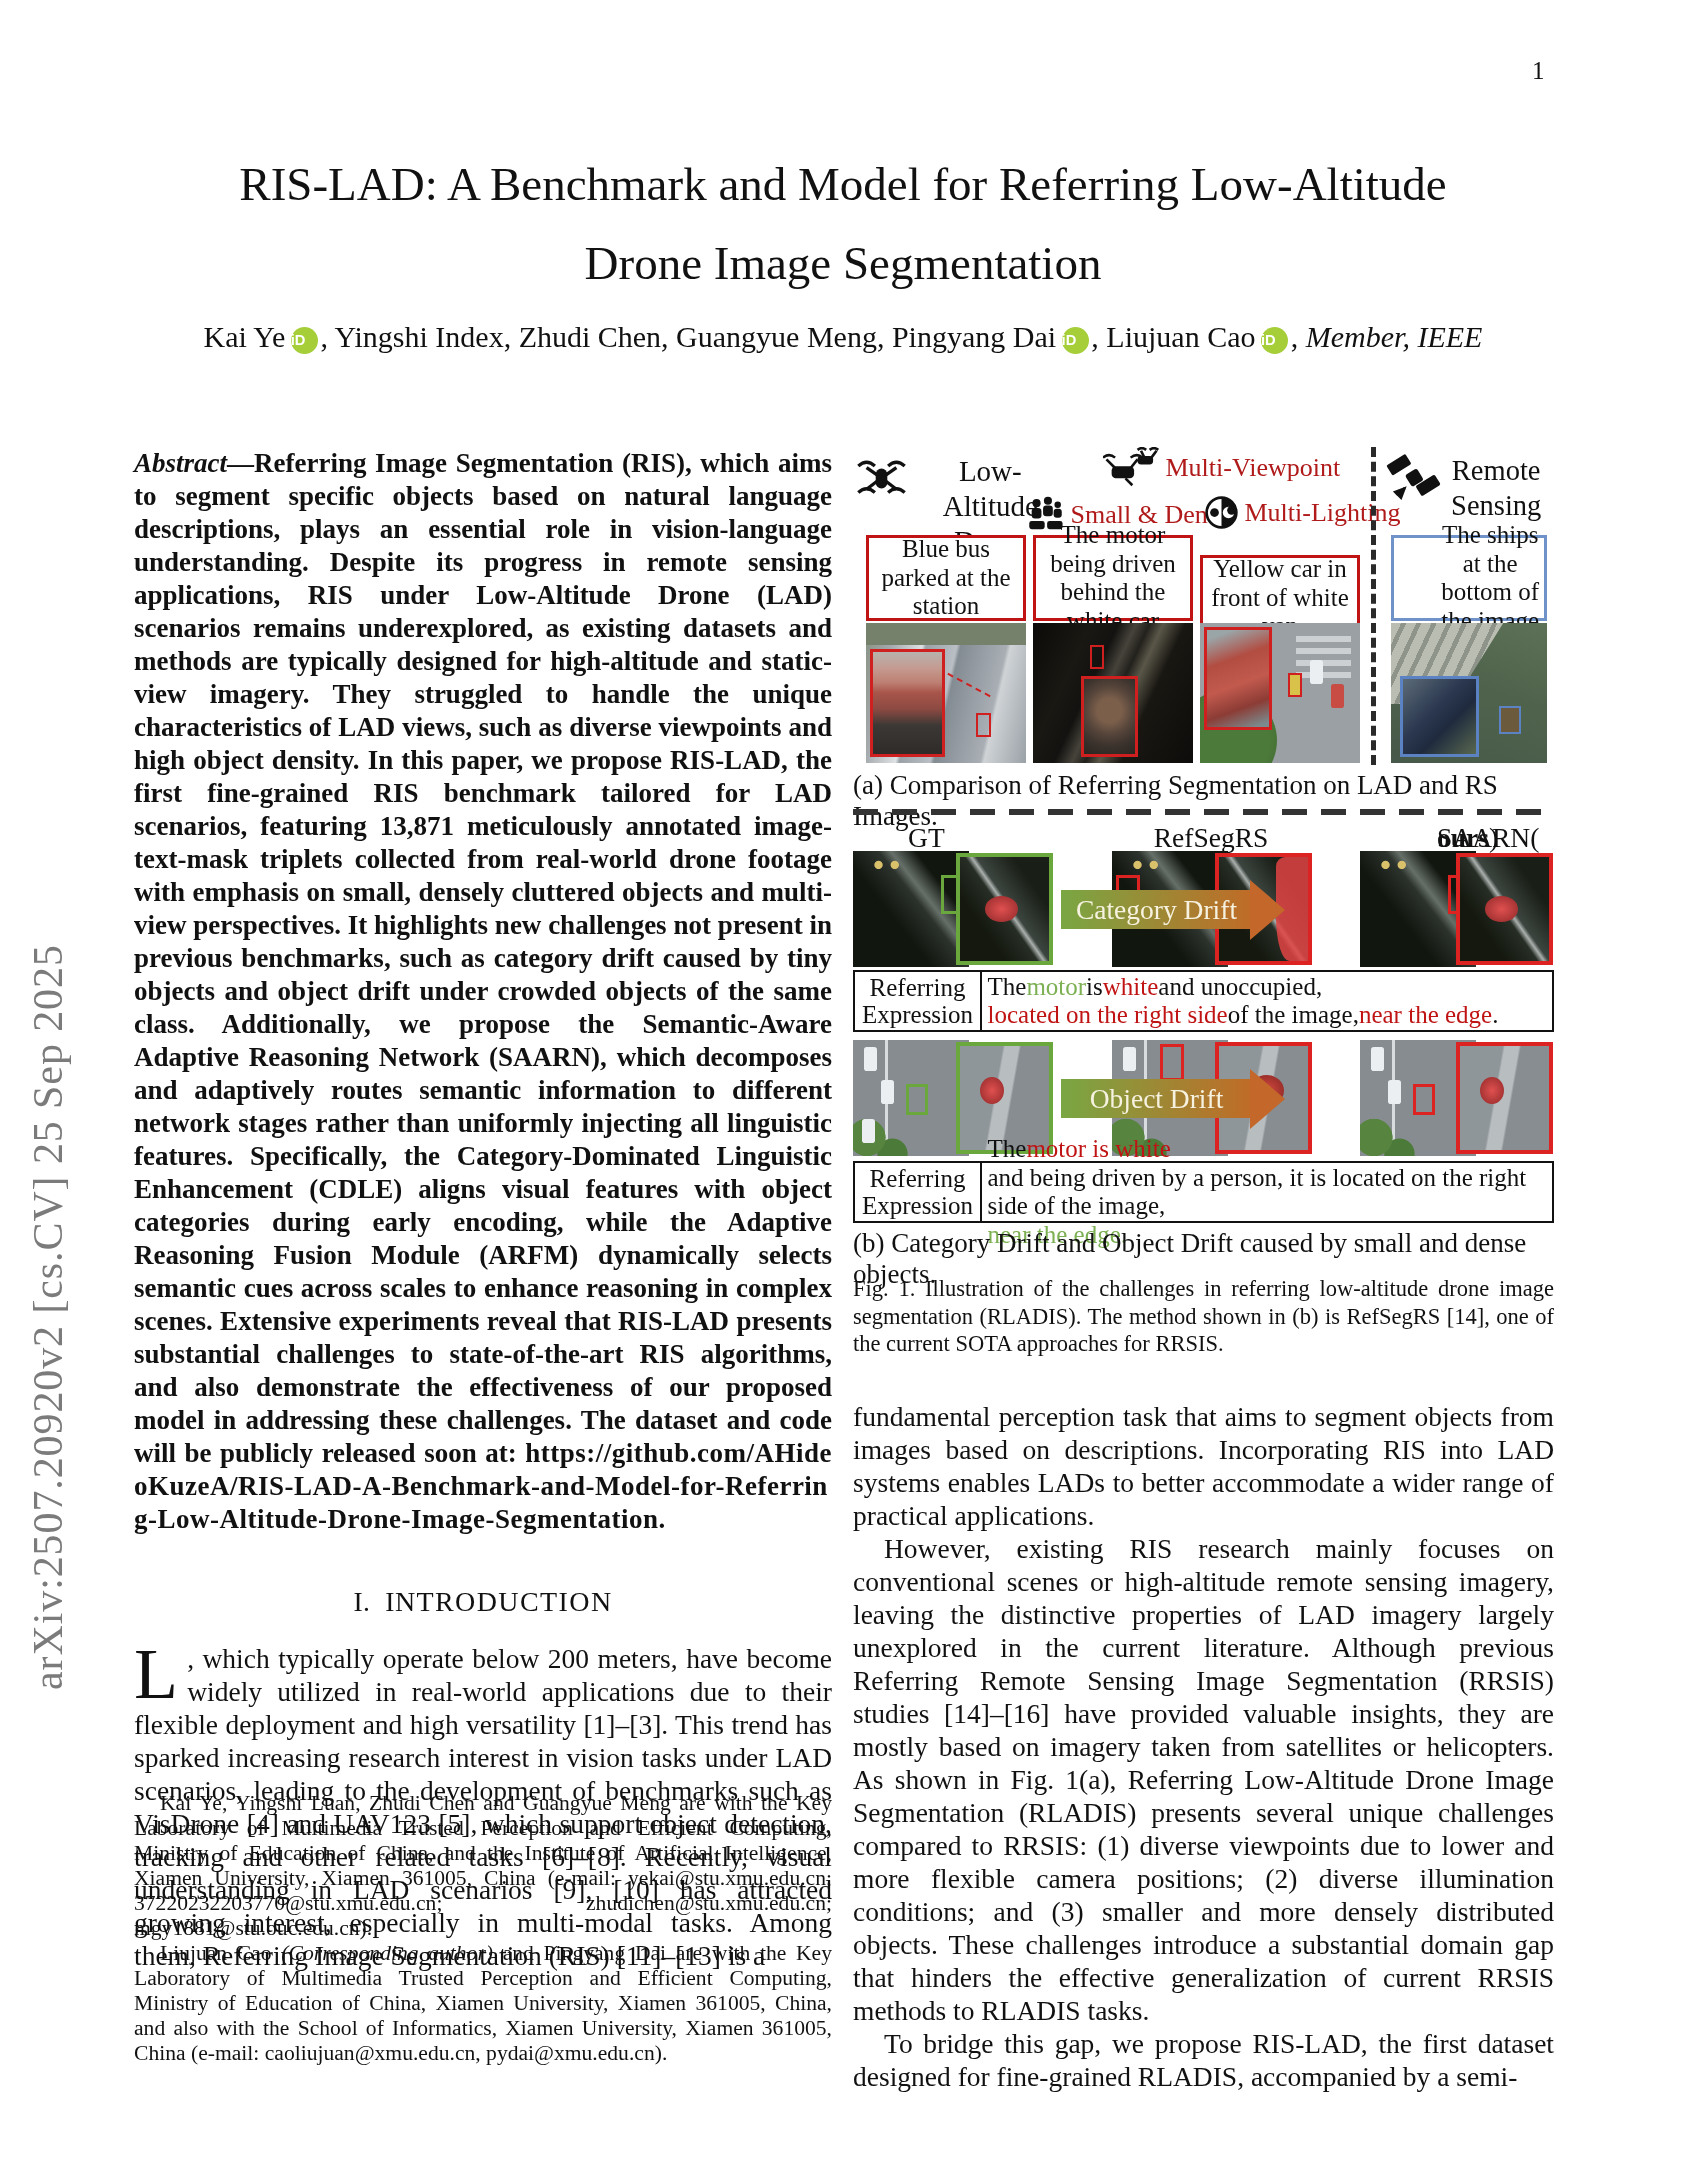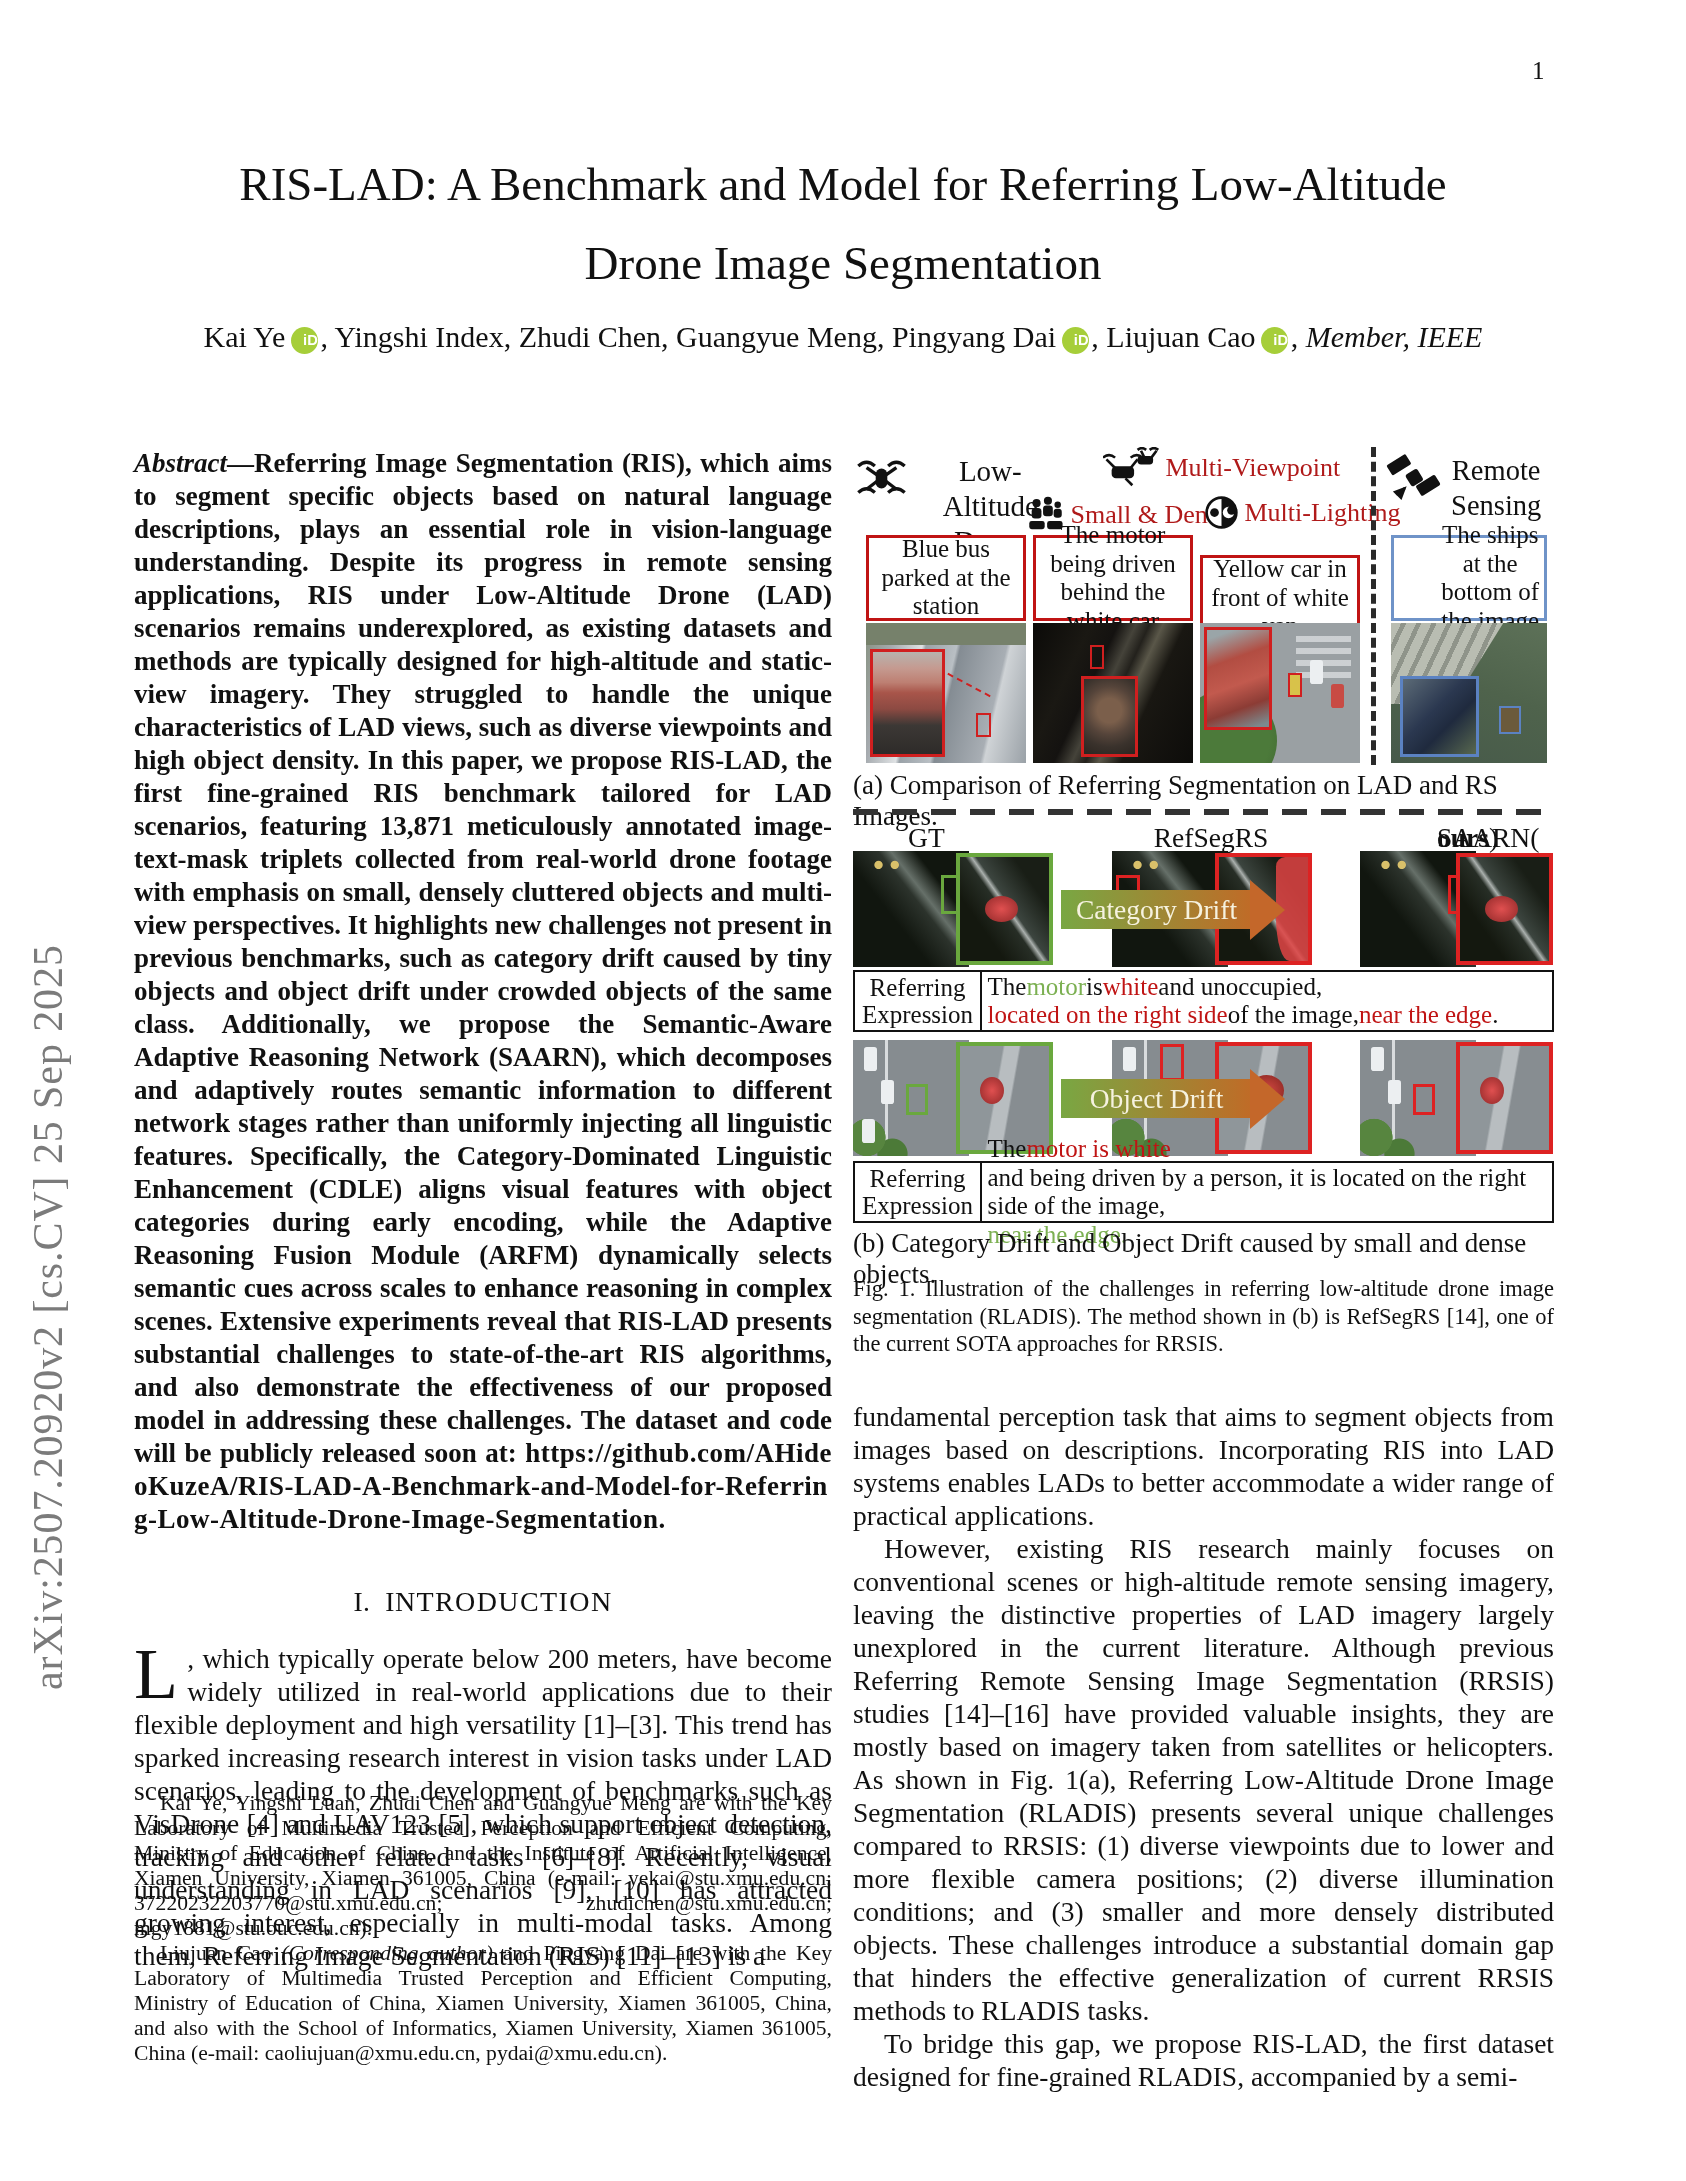--- a/index.html
+++ b/index.html
@@ -16,21 +16,21 @@
     font-size:42px;color:#7b7b7b;letter-spacing:0.9px;white-space:nowrap;
   }
   
   .title{position:absolute;top:145px;left:0;width:100%;text-align:center;
     font-size:47px;line-height:79px;font-weight:normal;}
   .authors{position:absolute;top:320px;left:0;width:100%;text-align:center;font-size:30px;}
   .authors .it{font-style:italic;}
   .orcid{
     display:inline-block;width:27px;height:27px;border-radius:50%;
     background:#a6ce39;color:#fff;font-family:"Liberation Sans",sans-serif;
-    font-size:14.7px;line-height:27px;text-align:right;vertical-align:1.8px;margin:0 2.8px 0 5.5px;
+    font-size:14.7px;line-height:27px;text-align:left;vertical-align:1.8px;margin:0 2.8px 0 5.5px;
     font-weight:bold;
   }
   
   .col-left{position:absolute;left:134px;top:447px;width:698px;}
   .col-right{position:absolute;left:853px;top:447px;width:701px;}
   p.abs{font-weight:bold;font-size:27px;line-height:33px;text-align:justify;margin:0;}
   p.abs .lead{font-style:italic;}
   .url{font-weight:bold;word-break:break-all;letter-spacing:0.5px;color:#111;text-decoration:none;}
   p.idx{font-weight:bold;font-size:27px;line-height:33px;text-align:justify;margin:24px 0 0 0;}
   p.idx .lead{font-style:italic;}

